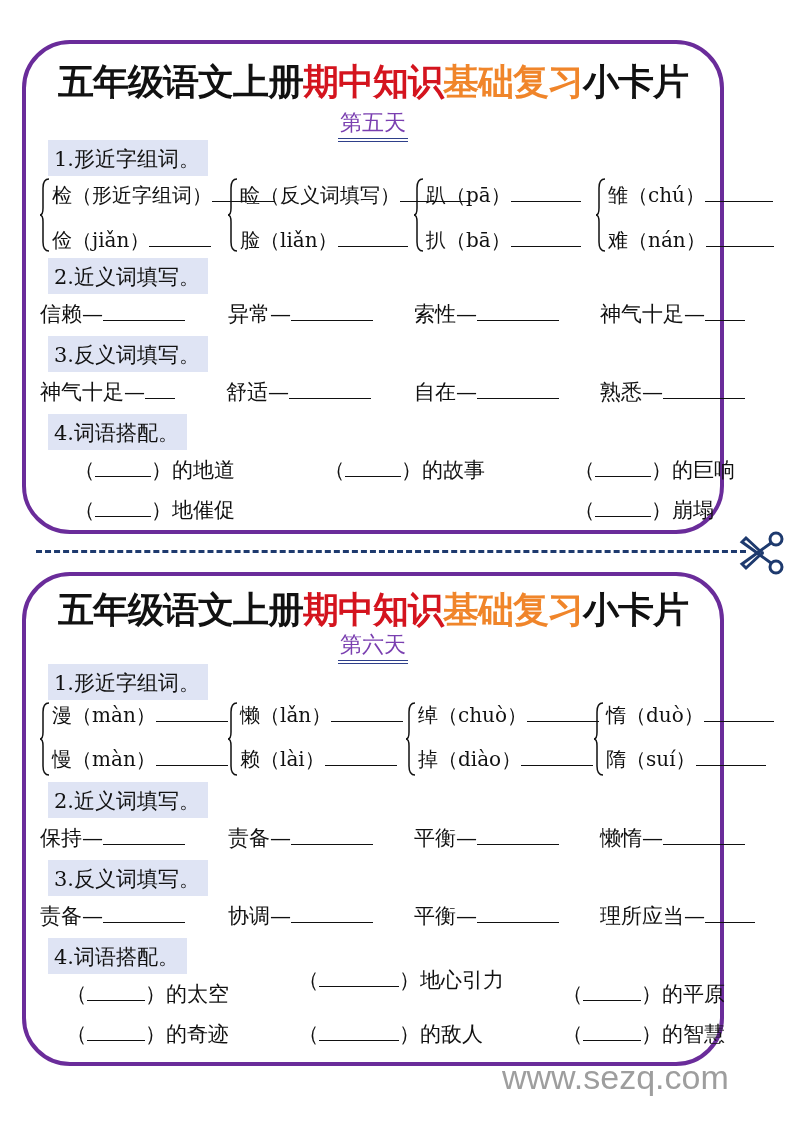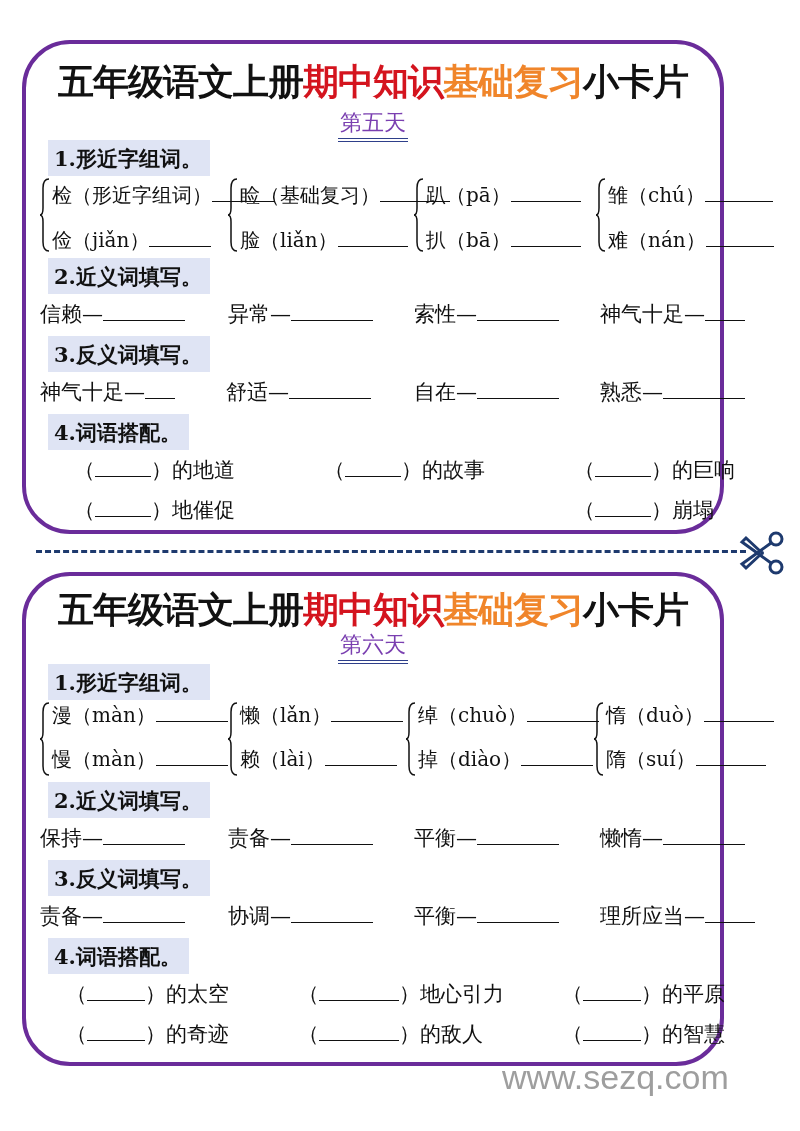--- a/index.html
+++ b/index.html
@@ -12,21 +12,21 @@
   .title { position: absolute; left: 0; right: 0; top: 14px; text-align: center;
            font-family: "DejaVu Sans", sans-serif; font-weight: bold; font-size: 36px;
            letter-spacing: -1px; white-space: nowrap; }
   .title .t-black { color: #111; }
   .title .t-red { color: #d4141e; }
   .title .t-orange { color: #f0852a; }
   .day { position: absolute; left: 0; right: 0; top: 66px; text-align: center; }
   .day span { display: inline-block; color: #7a3fb0; font-size: 22px; padding: 0 2px 2px;
               border-bottom: 4px double #2e3f8a; line-height: 26px; }
   .sec { position: absolute; left: 22px; background: #dfe4f4; font-size: 21px;
-         padding: 0 8px 0 6px; height: 36px; line-height: 38px; font-weight: bold; }
+         padding: 0 8px 0 6px; height: 36px; line-height: 38px; }
   .row { position: absolute; left: 14px; right: 10px; font-size: 21px; white-space: nowrap; }
   .grp { position: absolute; top: 0; height: 80px; }
   .brace { position: absolute; left: 0; top: 0; width: 10px; height: 74px; }
   .grp .ln { position: absolute; left: 12px; font-size: 20px; white-space: nowrap; }
   .grp .ln.l1 { top: 4px; }
   .grp .ln.l2 { top: 49px; }
   .blank { display: inline-block; border-bottom: 1.5px solid #111; height: 18px; vertical-align: baseline; }
   .pair { position: absolute; top: 0; font-size: 21px; white-space: nowrap; }
   .match { position: absolute; font-size: 21px; white-space: nowrap; }
   .cutline { position: absolute; left: 36px; top: 550px; width: 710px; border-top: 3px dashed #1e3a6e; }
@@ -49,21 +49,21 @@
       <svg class="brace" viewBox="0 0 10 74">
           <path d="M9 1 Q3 1 3 10 L3 30 Q3 37 0 37 Q3 37 3 44 L3 64 Q3 73 9 73" fill="none" stroke="#111" stroke-width="1.5"></path>
         </svg>
       <div class="ln l1"><span>检（形近字组词）</span><span class="blank" style="width:62px;"></span></div>
       <div class="ln l2"><span>俭（jiǎn）</span><span class="blank" style="width:62px;"></span></div>
     </div>
     <div class="grp" style="left:188px;">
       <svg class="brace" viewBox="0 0 10 74">
           <path d="M9 1 Q3 1 3 10 L3 30 Q3 37 0 37 Q3 37 3 44 L3 64 Q3 73 9 73" fill="none" stroke="#111" stroke-width="1.5"></path>
         </svg>
-      <div class="ln l1"><span>睑（基础复习）</span><span class="blank" style="width:70px;"></span></div>
+      <div class="ln l1"><span>睑（反义词填写）</span><span class="blank" style="width:70px;"></span></div>
       <div class="ln l2"><span>脸（liǎn）</span><span class="blank" style="width:70px;"></span></div>
     </div>
     <div class="grp" style="left:374px;">
       <svg class="brace" viewBox="0 0 10 74">
           <path d="M9 1 Q3 1 3 10 L3 30 Q3 37 0 37 Q3 37 3 44 L3 64 Q3 73 9 73" fill="none" stroke="#111" stroke-width="1.5"></path>
         </svg>
       <div class="ln l1"><span>趴（pā）</span><span class="blank" style="width:70px;"></span></div>
       <div class="ln l2"><span>扒（bā）</span><span class="blank" style="width:70px;"></span></div>
     </div>
     <div class="grp" style="left:556px;">
@@ -159,20 +159,20 @@
   <div class="sec" style="top:284px;">3.反义词填写。</div>
   <div class="row" style="top:326px;height:30px;">
     <div class="pair" style="left:0;"><span>责备—</span><span class="blank" style="width:82px;"></span></div>
     <div class="pair" style="left:188px;"><span>协调—</span><span class="blank" style="width:82px;"></span></div>
     <div class="pair" style="left:374px;"><span>平衡—</span><span class="blank" style="width:82px;"></span></div>
     <div class="pair" style="left:560px;"><span>理所应当—</span><span class="blank" style="width:50px;"></span></div>
   </div>
 
   <div class="sec" style="top:362px;">4.词语搭配。</div>
   <div class="match" style="left:40px;top:404px;"><span>（</span><span class="blank" style="width:58px;"></span><span>）的太空</span></div>
-  <div class="match" style="left:272px;top:404px;"><span>（</span><span class="blank" style="width:80px;"></span><span>）地心引力</span></div>
+  <div class="match" style="left:272px;top:390px;"><span>（</span><span class="blank" style="width:80px;"></span><span>）地心引力</span></div>
   <div class="match" style="left:536px;top:404px;"><span>（</span><span class="blank" style="width:58px;"></span><span>）的平原</span></div>
   <div class="match" style="left:40px;top:444px;"><span>（</span><span class="blank" style="width:58px;"></span><span>）的奇迹</span></div>
   <div class="match" style="left:272px;top:444px;"><span>（</span><span class="blank" style="width:80px;"></span><span>）的敌人</span></div>
   <div class="match" style="left:536px;top:444px;"><span>（</span><span class="blank" style="width:58px;"></span><span>）的智慧</span></div>
 </div>
 
 <div class="watermark">www.sezq.com</div>
 
 </body></html>

